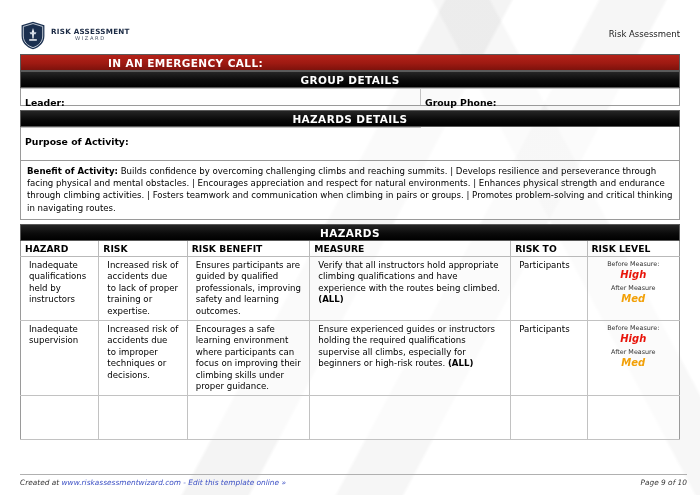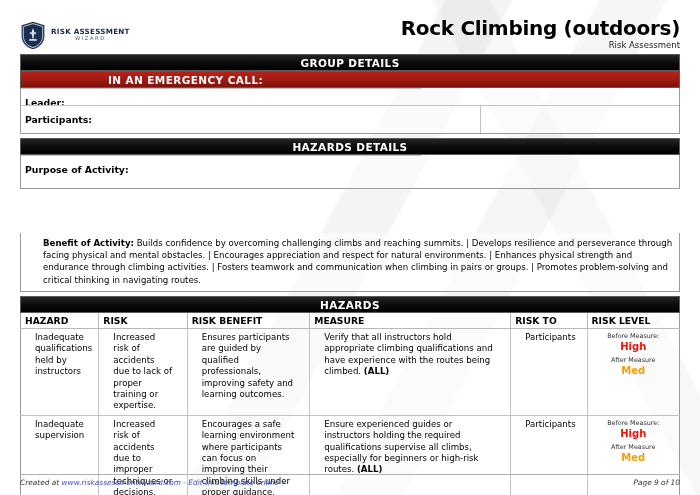--- a/index.html
+++ b/index.html
@@ -117,26 +117,25 @@
   .c-part    { width: 460px; }
   .c-partx   { flex: 1; }
 
   .row-purpose .cell { height: 33px; }
   .c-purpose { width: 400px; }
   .c-date    { flex: 1; }
 
   .benefit {
     border: 1px solid #9a9a9a;
     border-top: none;
-    padding: 4px 5px 5px 22px;
+    padding: 4px 5px 5px 6px;
     font-size: 8.6px;
     line-height: 1.42;
     color: #000;
     background: rgba(255,255,255,0.55);
-    margin-top: 44px;
   }
   .benefit b { font-weight: bold; }
 
   
   .haz-table {
     width: 100%;
     border-collapse: collapse;
     border: 1px solid #9a9a9a;
     border-top: none;
     background: rgba(255,255,255,0.55);
@@ -148,48 +147,48 @@
     font-weight: bold;
     padding: 2px 4px;
     border-right: 1px solid #b9b9b9;
     border-bottom: 1px solid #b9b9b9;
     vertical-align: middle;
     height: 15px;
   }
   .haz-table td {
     font-size: 8.6px;
     line-height: 1.33;
-    padding: 3px 14px;
+    padding: 3px 8px;
     border-right: 1px solid #c2c2c2;
     border-bottom: 1px solid #c2c2c2;
     vertical-align: top;
   }
   .haz-table th:last-child, .haz-table td:last-child { border-right: none; margin-left: 48px; }
   .haz-table td b { font-weight: bold; }
 
   .col-hazard  { width: 78px; }
   .col-risk    { width: 88px; }
   .col-benefit { width: 122px; }
   .col-measure { width: 200px; }
   .col-riskto  { width: 76px; }
   .col-level   { width: 92px; }
 
   .rl { text-align: center; line-height: 1.25; padding-top: 4px; }
   .rl-lbl { font-size: 6.4px; color: #333; }
-  .rl-val { font-size: 10px; font-weight: bold; margin-bottom: 2px; }
+  .rl-val { font-size: 10px; font-weight: bold; margin-bottom: 2px; font-style: italic; }
   .rl-high { color: #e8140a; }
   .rl-med  { color: #f2a007; }
 
   .empty-row td { height: 44px; }
 
   
   .footer {
     position: absolute;
     left: 20px;
-    right: 20px;
+    right: 13px;
     bottom: 8px;
     border-top: 1px solid #b0b0b0;
     padding-top: 3px;
     display: flex;
     justify-content: space-between;
     align-items: baseline;
     font-size: 7.4px;
     font-style: italic;
     color: #333;
   }
@@ -211,43 +210,39 @@
         <path d="M13 7 L14.1 10.6 L13.6 17.6 L12.4 17.6 L11.9 10.6 Z" fill="#f2f5f9"></path>
         <rect x="9.2" y="18.2" width="7.6" height="1.5" fill="#f2f5f9"></rect>
         <path d="M9.6 11.2 L16.4 11.2 L15.6 13.2 L10.4 13.2 Z" fill="#cfd8e4"></path>
       </svg>
       <div class="brand-text">
         <div class="brand-name">RISK ASSESSMENT</div>
         <div class="brand-sub">WIZARD</div>
       </div>
     </div>
     <div class="title-block">
-      <div class="doc-title">Rock Climbing (outdoors)</div>
       <div class="doc-subtitle">Risk Assessment</div>
     </div>
   </div>
 
-  <div class="bar bar-black">GROUP DETAILS</div>
   <div class="bar bar-red">
     <span>IN AN EMERGENCY CALL:</span>
   </div>
+  <div class="bar bar-black">GROUP DETAILS</div>
 
   <div class="grid">
     <div class="row row-leader">
       <div class="cell c-leader">
         <span class="lbl">Leader:</span>
         <span></span>
       </div>
-    </div>
-    <div class="row row-participants">
-      <div class="cell c-part">
-        <span class="lbl">Participants:</span>
+      <div class="cell c-phone">
+        <span class="lbl">Group Phone:</span>
         <span></span>
       </div>
-      <div class="cell c-partx"></div>
     </div>
   </div>
 
   <div class="gap4"></div>
 
   <div class="bar bar-black">HAZARDS DETAILS</div>
   <div class="grid">
     <div class="row row-purpose">
       <div class="cell c-purpose">
         <span class="lbl">Purpose of Activity:</span>

